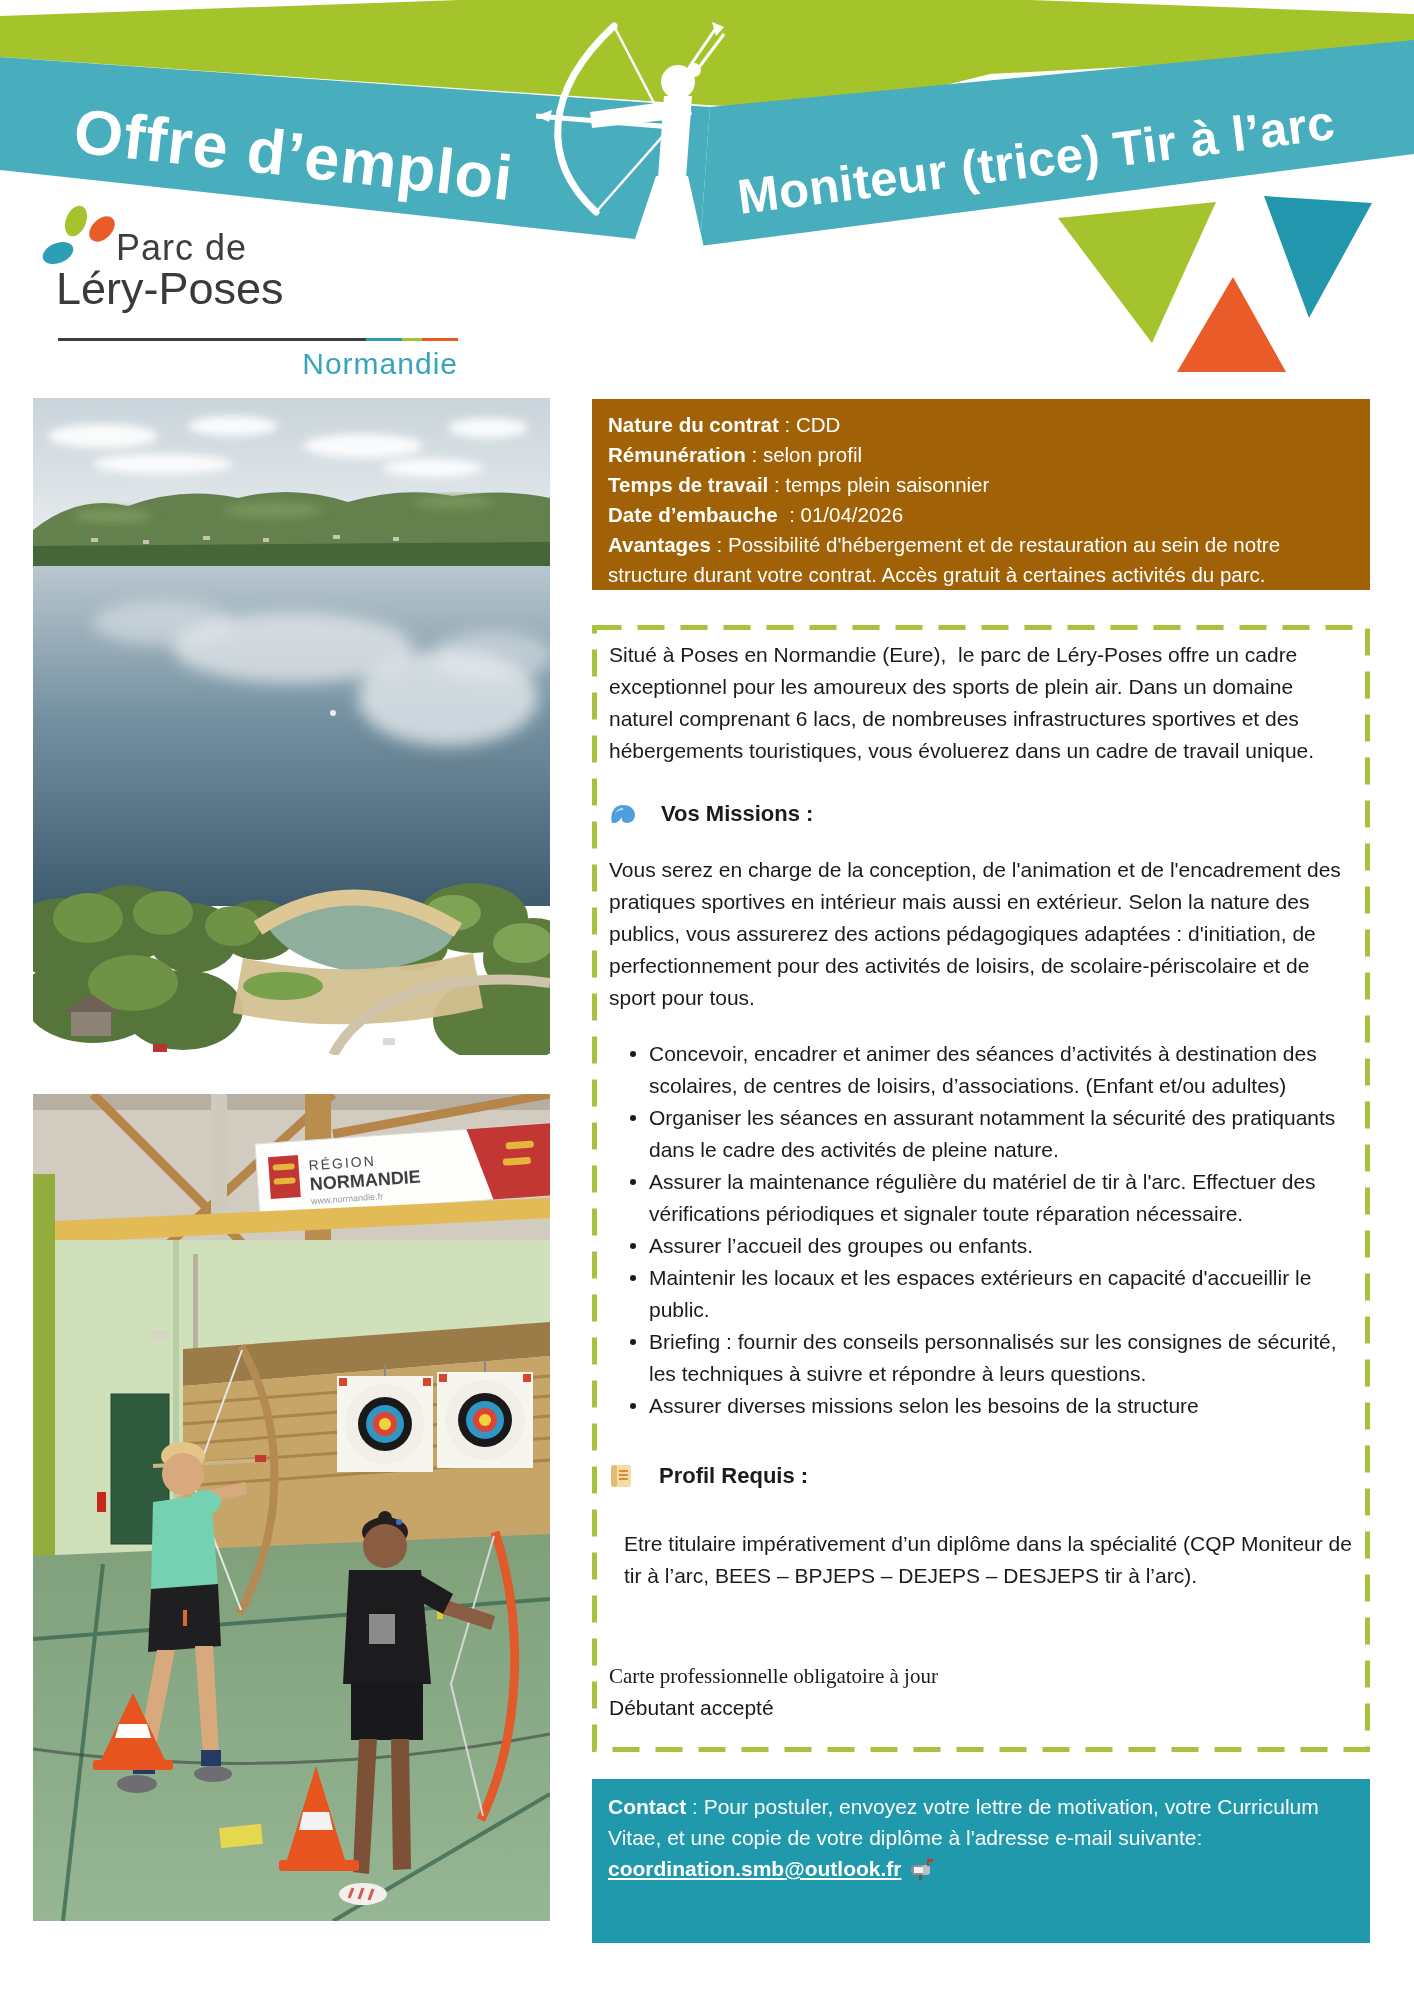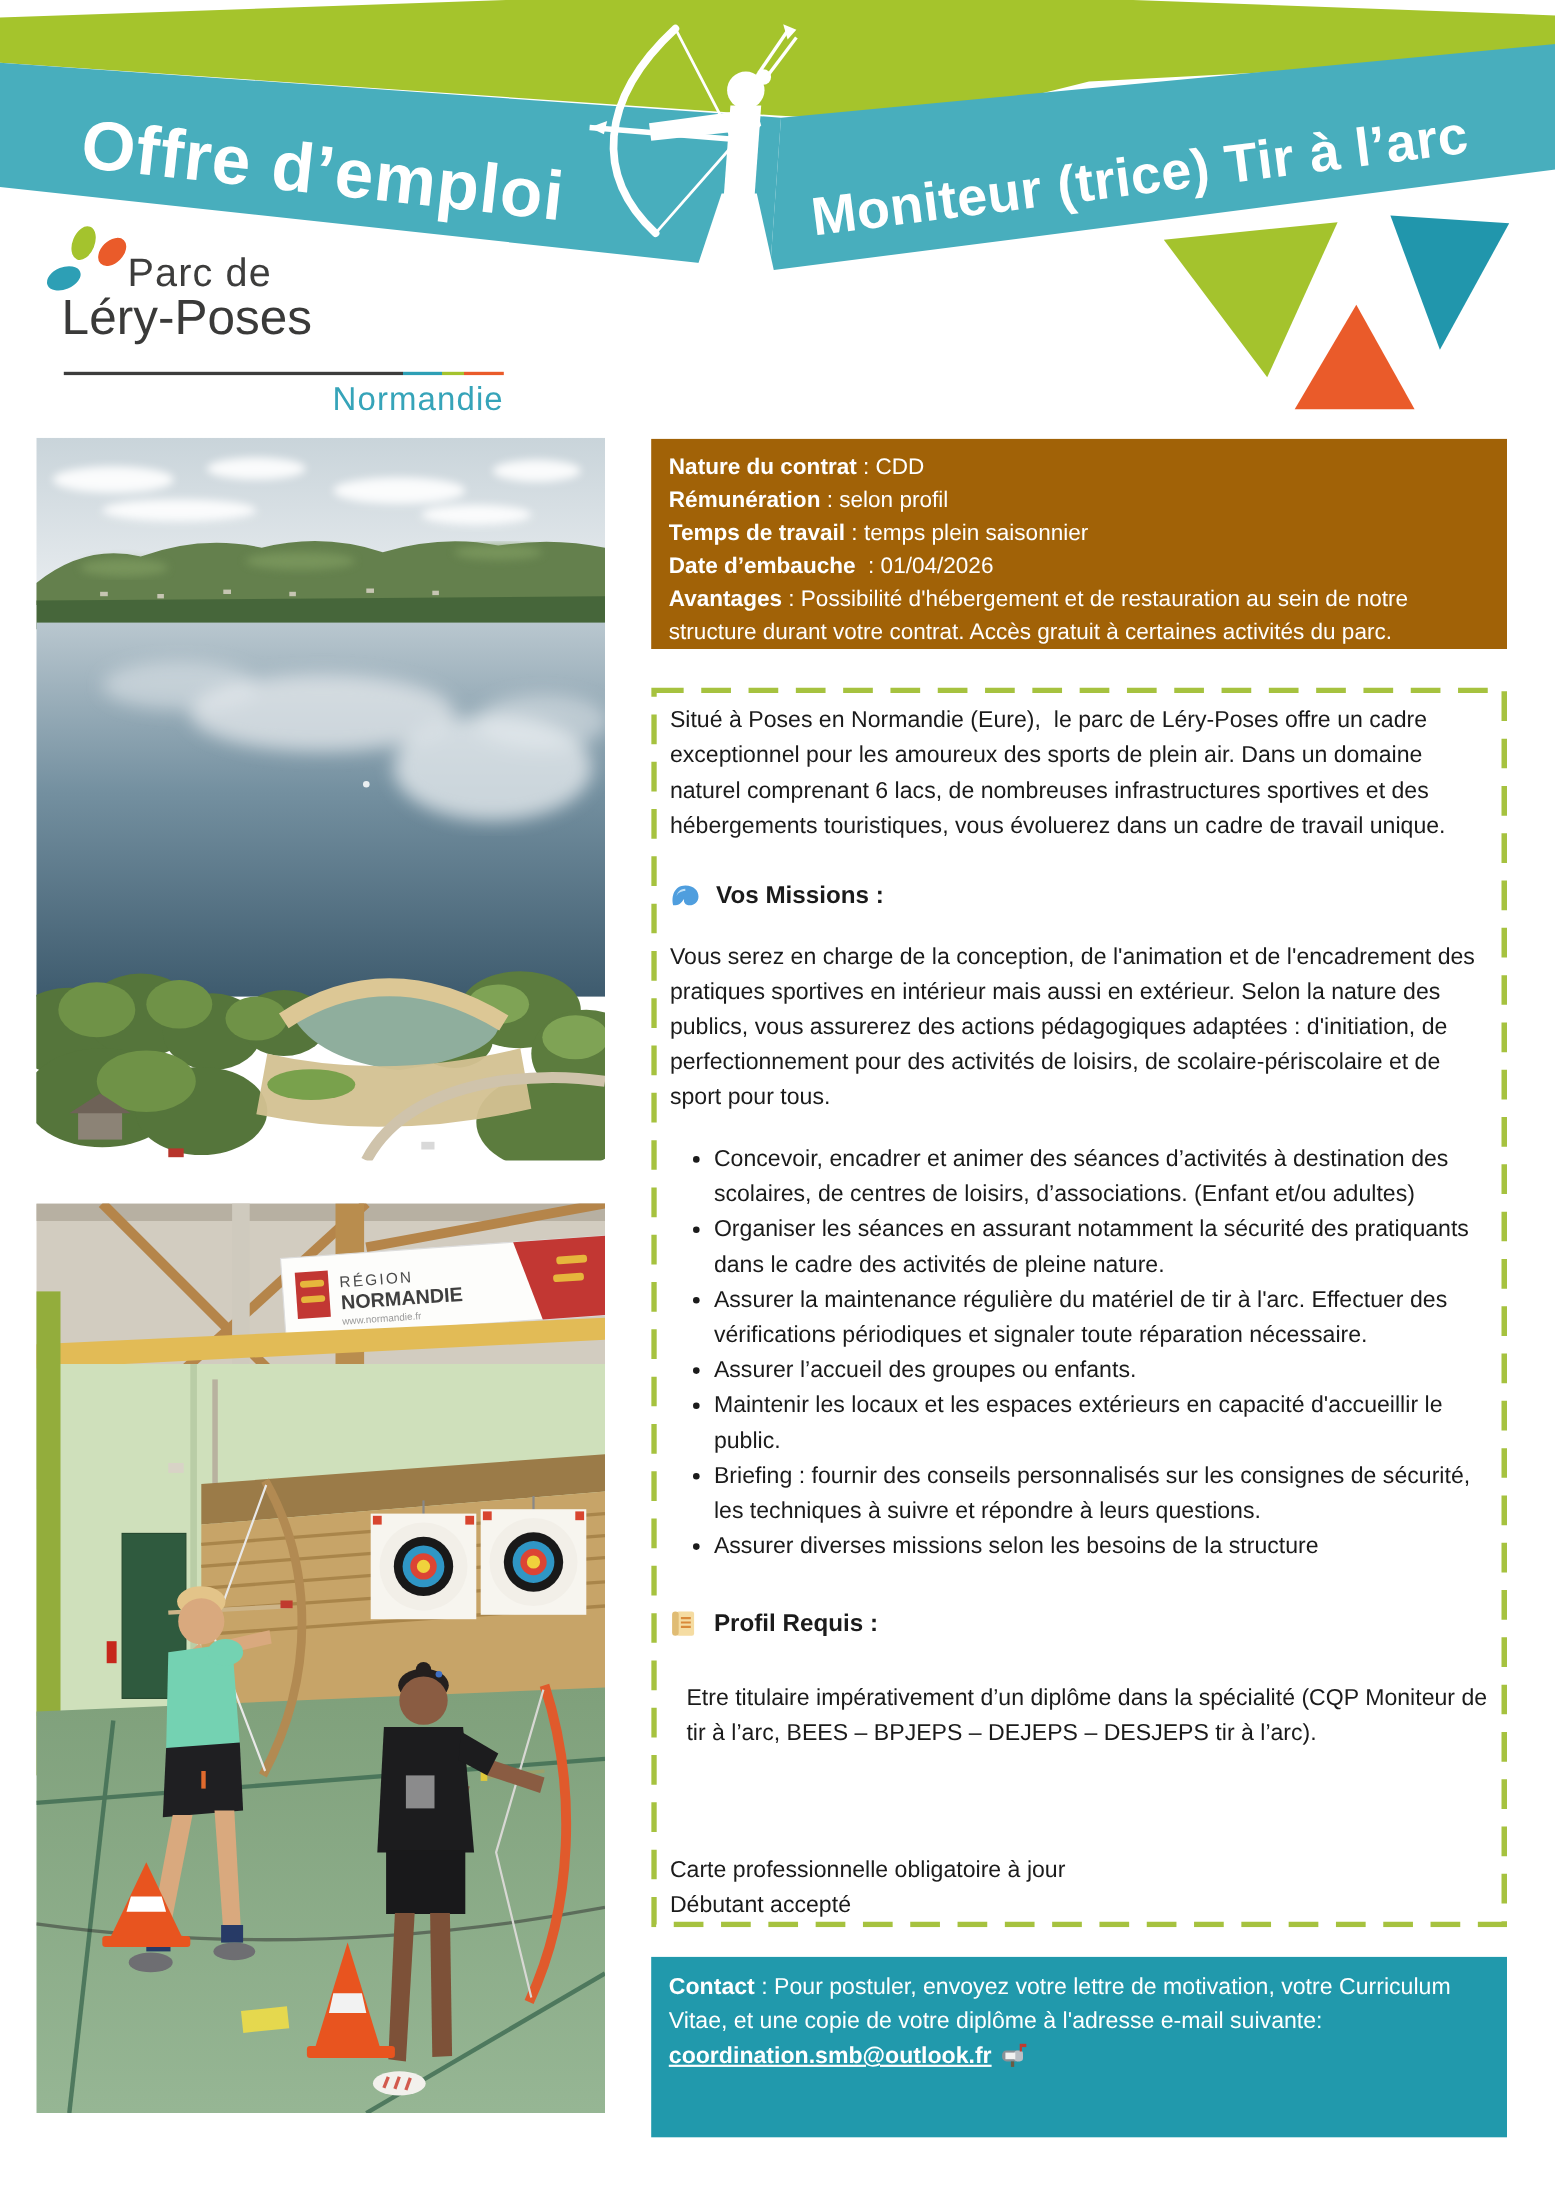--- a/index.html
+++ b/index.html
@@ -20,26 +20,26 @@
   
   .info-box{left:592px;top:399px;width:778px;height:191px;background:#a16207;color:#fff;
     box-sizing:border-box;padding:11px 16px;font-size:20.5px;line-height:30px;}
   .info-line{white-space:pre-wrap;}
   .info-line b{font-weight:bold;}
   .desc-box{left:592px;top:625px;width:778px;height:1127px;box-sizing:border-box;}
   .dash-border{position:absolute;left:0;top:0;}
   .desc-inner{position:absolute;left:0;top:0;width:100%;height:100%;box-sizing:border-box;padding:14px 13px 0 17px;
     font-size:21px;line-height:32px;color:#1b1b1b;}
   .para{margin:0;white-space:pre-wrap;}
-  .heading{display:flex;align-items:center;gap:14px;font-weight:bold;font-size:22px;}
+  .heading{display:flex;align-items:center;gap:24px;font-weight:bold;font-size:22px;}
   .h-missions{margin-top:31px;}
   .h-profil{margin-top:38px;}
   .p-missions{margin-top:24px;}
   .p-profile{margin-top:36px;margin-left:15px;}
-  .p-notes{margin-top:92px;}
+  .p-notes{margin-top:68px;font-family:Liberation Serif, serif;}
   .bullets{list-style:none;margin:24px 0 0 0;padding:0 0 0 14px;}
   .bullets li{position:relative;padding-left:26px;}
   .bullets li::before{content:"";position:absolute;left:7px;top:13px;width:6px;height:6px;border-radius:50%;background:#1b1b1b;}
   .contact-box{left:592px;top:1779px;width:778px;height:164px;background:#2199ac;color:#fff;
     box-sizing:border-box;padding:12px 16px;font-size:21px;line-height:31px;}
   .contact-box b{font-weight:bold;}
   .email{font-weight:bold;text-decoration:underline;cursor:pointer;}
   .mail-ic{vertical-align:-4px;margin-left:9px;}
   .hd-ic{flex:0 0 auto;}
 </style>

